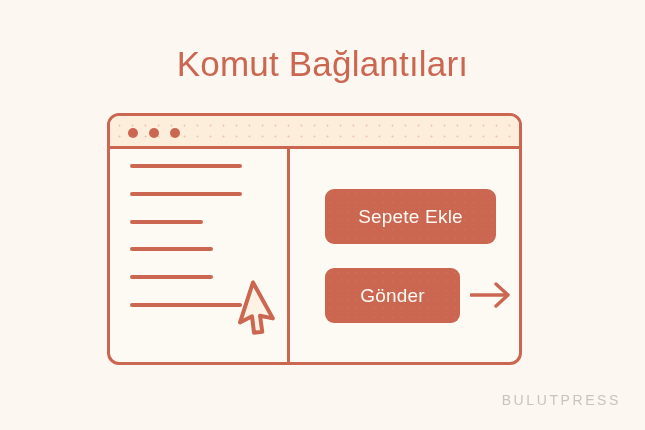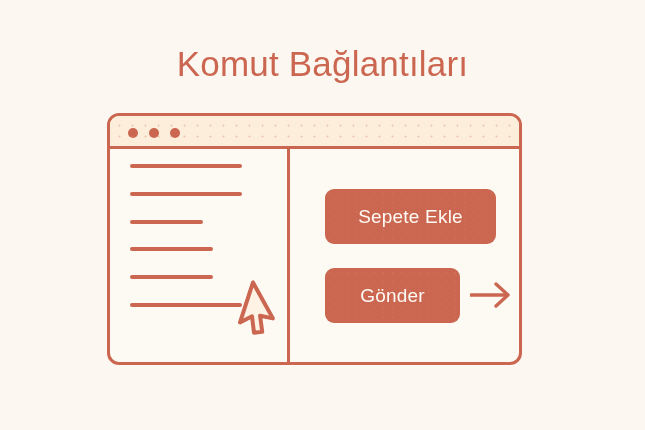--- a/index.html
+++ b/index.html
@@ -238,14 +238,15 @@
             <polyline points="26,4 38,15 26,26" fill="none" stroke="#cb6751" stroke-width="3.4" stroke-linecap="round" stroke-linejoin="round"></polyline>
           </svg>
         </div>
       </div>
 
     </div>
   </div>
 
   <div id="page-title">Komut Bağlantıları</div>
 
+  <div id="watermark">BULUTPRESS</div>
 
 </div>
 
 </body></html>

